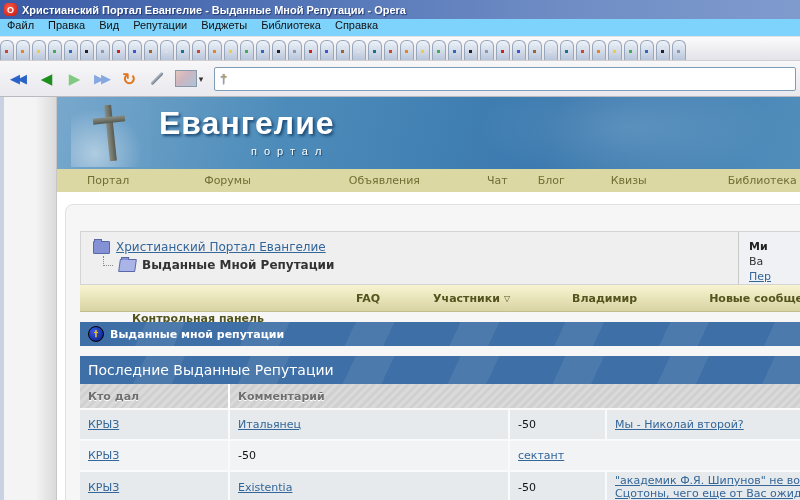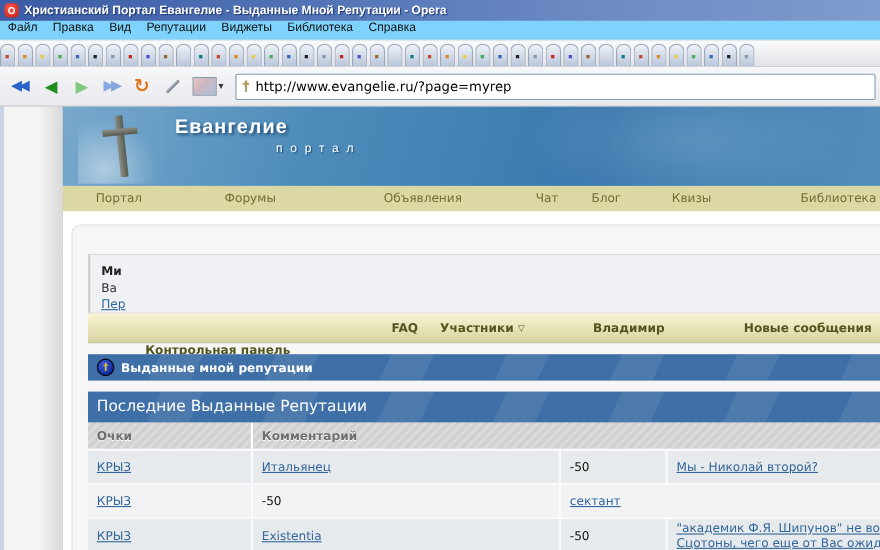--- a/index.html
+++ b/index.html
@@ -46,21 +46,21 @@
 
   .banner{height:72px;position:relative;overflow:hidden;
     background:linear-gradient(105deg,#78a8cc 0%,#4d8cba 25%,#3a78ae 55%,#4f8cba 80%,#5e96c2 100%);}
   .banner::after{content:"";position:absolute;right:20%;top:-30px;width:300px;height:120px;border-radius:50%;
     background:radial-gradient(ellipse at center,rgba(255,255,255,.14),transparent 70%);}
   .cross-art{position:absolute;left:14px;top:4px;width:80px;height:66px;
     background:radial-gradient(ellipse at 30% 80%,rgba(255,255,255,.45),rgba(120,170,210,.1) 60%);}
   .cross-v{position:absolute;left:36px;top:4px;width:7px;height:56px;background:linear-gradient(90deg,#8a8e84,#565a50);transform:rotate(-6deg);}
   .cross-h{position:absolute;left:22px;top:16px;width:32px;height:6px;background:linear-gradient(#8a8e84,#565a50);transform:rotate(-6deg);}
   .logo{position:absolute;left:102px;top:8px;color:#fff;}
-  .logo-title{font-size:18px;font-weight:bold;letter-spacing:1px;text-shadow:2px 2px 3px #1c4a74;}
+  .logo-title{font-size:32px;font-weight:bold;letter-spacing:1px;text-shadow:2px 2px 3px #1c4a74;}
   .logo-sub1{font-size:11px;letter-spacing:6px;margin:2px 0 0 28px;text-shadow:1px 1px 1px #1c4a74;}
   .logo-sub2{font-size:11px;letter-spacing:7px;margin:3px 0 0 92px;text-shadow:1px 1px 1px #1c4a74;}
 
   .sitenav{height:23px;background:#dcd8a4;display:flex;align-items:center;color:#6f6f33;font-family:"DejaVu Sans",sans-serif;}
   .sitenav span{cursor:pointer;}
   .sitenav span:nth-child(1){margin-left:30px;} .sitenav span:nth-child(2){margin-left:75px;}
   .sitenav span:nth-child(3){margin-left:98px;} .sitenav span:nth-child(4){margin-left:67px;}
   .sitenav span:nth-child(5){margin-left:30px;} .sitenav span:nth-child(6){margin-left:46px;}
   .sitenav span:nth-child(7){margin-left:81px;}
 
@@ -78,21 +78,21 @@
   a.blue,.blue-link{color:#336699;text-decoration:underline;cursor:pointer;}
   .crumb-current{font-weight:bold;color:#333;font-size:12px;}
   .crumb-parent{font-size:12px;}
   .userbox{flex:1;border-left:1px solid #c8c8c8;background:#eff1f4;padding:7px 0 0 10px;line-height:15px;}
   .userbox .u1{font-weight:bold;color:#222;} .userbox .u2{color:#333;}
 
   .sitemenu{height:26px;background:linear-gradient(#f8f4d2,#d8d4a2);border-bottom:1px solid #c2be8e;
     display:flex;align-items:center;font-weight:bold;color:#54541e;}
   .sitemenu .smi{display:flex;align-items:center;gap:4px;cursor:pointer;}
   .sitemenu .smi:nth-child(1){margin-left:52px;margin-top:40px;} .sitemenu .smi:nth-child(2){margin-left:92px;}
-  .sitemenu .smi:nth-child(3){margin-left:20px;} .sitemenu .smi:nth-child(4){margin-left:62px;}
+  .sitemenu .smi:nth-child(3){margin-left:53px;} .sitemenu .smi:nth-child(4){margin-left:62px;}
   .sitemenu .smi:nth-child(5){margin-left:72px;}
   .dd-arrow{font-size:8px;font-weight:normal;}
 
   .bluebar{background:#3e6fa6;color:#fff;position:relative;overflow:hidden;}
   .bluebar::after{content:"";position:absolute;inset:0;
     background:repeating-linear-gradient(115deg,transparent 0 60px,rgba(255,255,255,.08) 60px 95px);}
   .bar1{height:24px;margin-top:10px;display:flex;align-items:center;gap:6px;padding-left:8px;font-weight:bold;}
   .badge{width:14px;height:14px;border-radius:50%;background:radial-gradient(circle at 35% 30%,#3a5ae0,#001a80);
     border:1px solid #000;display:inline-flex;align-items:center;justify-content:center;
     color:#f0c020;font-size:9px;font-weight:bold;flex:0 0 auto;position:relative;z-index:1;}
@@ -272,21 +272,20 @@
     <span class="tbtn g-reload">↻</span>
     <span class="tbtn">
       <i class="pencil-bar"></i>
     </span>
     <span class="tbtn" style="width: 34px; letter-spacing: 0px;">
       <i class="imgbtn"></i>
       <i class="caret">▾</i>
     </span>
     <div class="addr" id="addrbar">
     <span class="fav">†</span>
-    <input readonly="" value="http://www.evangelie.ru/?page=myrep" style="">
   </div>
 </div>
 
 <div class="page">
   <div class="frame-edge"></div>
   <div class="gutter"></div>
   <div class="content">
 
     <div class="banner">
       <div class="cross-art">
@@ -305,20 +304,31 @@
         <span>Объявления</span>
         <span>Чат</span>
         <span>Блог</span>
         <span>Квизы</span>
         <span>Библиотека</span>
       </div>
 
     <div class="panel">
 
       <div class="crumbbox">
+        <div class="crumbs">
+          <div class="crumb-line">
+            <span class="folder"></span>
+            <a class="blue crumb-parent">Христианский Портал Евангелие</a>
+          </div>
+          <div class="crumb-line crumb-line2">
+            <span class="tree-elbow"></span>
+            <span class="folder open"></span>
+            <span class="crumb-current">Выданные Мной Репутации</span>
+          </div>
+        </div>
         <div class="userbox">
           <div class="u1">Ми</div>
           <div class="u2">Ва</div>
           <div class="blue-link">Пер</div>
         </div>
       </div>
 
       <div class="sitemenu" id="sitemenu">
           <span class="smi">
             <span>Контрольная панель</span>
@@ -342,21 +352,21 @@
         <span class="badge">†</span>
         <span>Выданные мной репутации</span>
       </div>
 
       <div class="bluebar bar2">
         <span>Последние Выданные Репутации</span>
       </div>
 
       <div class="rep-table">
         <div class="trow thead-row">
-          <div class="tcell">Очки</div>
+          <div class="tcell">Кто дал</div>
           <div class="tcell">Комментарий</div>
         </div>
         <div id="trows">
             <div class="trow drow odd">
               <div class="tcell">
                 <a class="blue">КРЫЗ</a>
               </div>
               <div class="tcell">
                 <a class="blue">Итальянец</a>
               </div>

